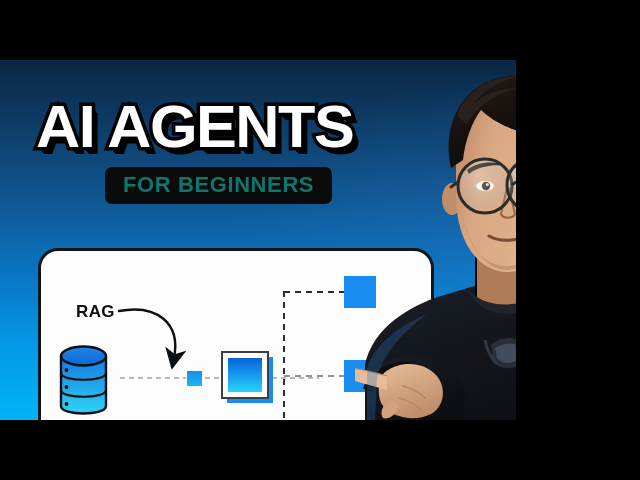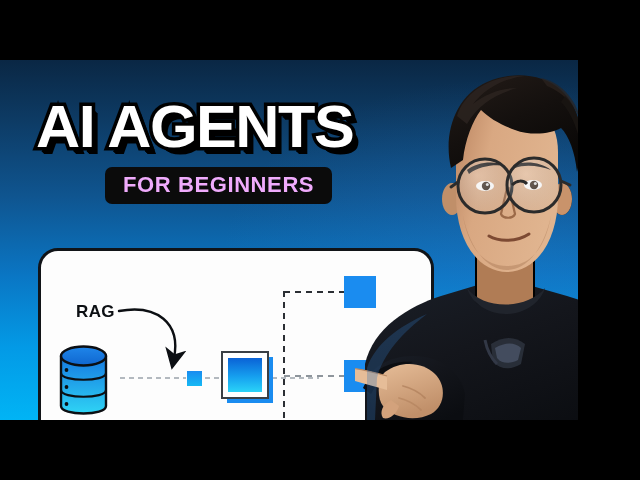--- a/index.html
+++ b/index.html
@@ -9,21 +9,21 @@
   }
   body {
     width: 640px;
     height: 480px;
     overflow: hidden;
     font-family: "Liberation Sans", sans-serif;
   }
 
   #thumbnail {
     position: relative;
-    width: 578px;
+    width: 516px;
     height: 480px;
     background: #000000;
     overflow: hidden;
   }
 
   
   .letterbox {
     position: absolute;
     left: 0;
     width: 640px;
@@ -94,21 +94,21 @@
     margin-top: 10px;
     margin-left: 69px;
     background: #0b0b0b;
     border-radius: 7px;
     padding: 7px 18px 8px 18px;
   }
   #badge-label {
     font-family: "Liberation Sans", sans-serif;
     font-size: 22px;
     font-weight: 700;
-    color: #f0abfc;
+    color: #0f766e;
     letter-spacing: 0.6px;
     white-space: nowrap;
     line-height: 1;
     display: block;
   }
 
   
   #diagram-card {
     position: absolute;
     left: 38px;

